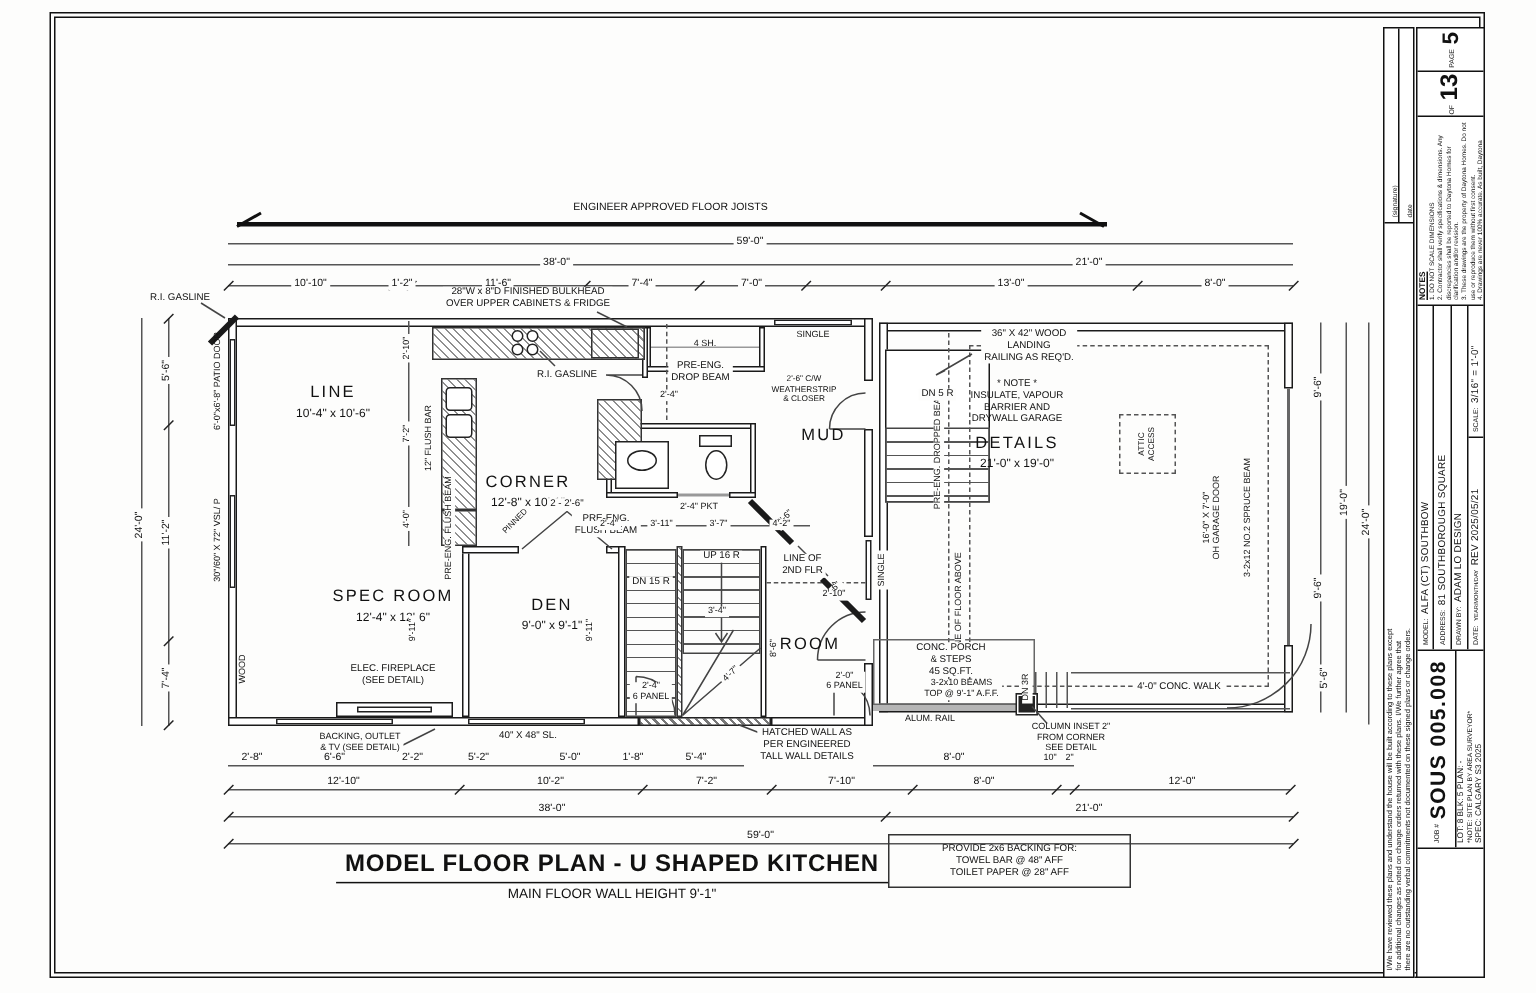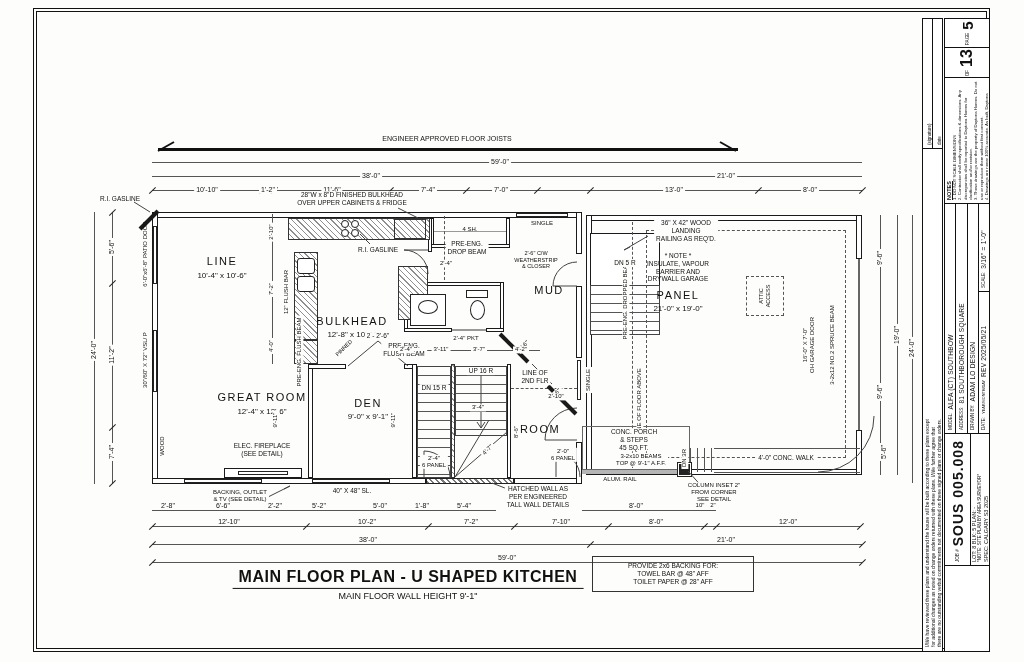--- a/index.html
+++ b/index.html
@@ -204,29 +204,29 @@
       <path d="M500 334 L528 362"></path>
       <path d="M548 386 L576 414"></path>
     </g>
     <g stroke="#111" stroke-width="2">
       <path d="M158 151 L174 142 M736 151 L720 142" fill="none"></path>
     </g>
   </svg>
 
   <div class="lbl room" style="left:222px;top:262px">LINE</div>
   <div class="lbl roomdim" style="left:222px;top:276px">10'-4" x 10'-6"</div>
-  <div class="lbl room" style="left:352px;top:322px">BULKHEAD</div>
+  <div class="lbl room" style="left:352px;top:322px">CORNER</div>
   <div class="lbl roomdim" style="left:352px;top:335px">12'-8" x 10'-1"</div>
-  <div class="lbl room" style="left:262px;top:398px">GREAT ROOM</div>
+  <div class="lbl room" style="left:262px;top:398px">SPEC ROOM</div>
   <div class="lbl roomdim" style="left:262px;top:412px">12'-4" x 12'-6"</div>
   <div class="lbl room" style="left:368px;top:404px">DEN</div>
   <div class="lbl roomdim" style="left:368px;top:417px">9'-0" x 9'-1"</div>
   <div class="lbl room" style="left:540px;top:430px">ROOM</div>
   <div class="lbl room" style="left:549px;top:291px">MUD</div>
-  <div class="lbl room" style="left:678px;top:296px">PANEL</div>
+  <div class="lbl room" style="left:678px;top:296px">DETAILS</div>
   <div class="lbl roomdim" style="left:678px;top:309px">21'-0" x 19'-0"</div>
 
   <div class="lbl t65 bg" style="left:352px;top:199px">28"W x 8"D FINISHED BULKHEAD
 OVER UPPER CABINETS &amp; FRIDGE</div>
   <div class="lbl t65" style="left:120px;top:199px">R.I. GASLINE</div>
   <div class="lbl t65 bg" style="left:378px;top:250px">R.I. GASLINE</div>
   <div class="lbl t6" style="left:470px;top:230px">4 SH.</div>
   <div class="lbl t6" style="left:542px;top:224px">SINGLE</div>
   <div class="lbl t6 rot bg" style="left:589px;top:380px">SINGLE</div>
   <div class="lbl t65 bg" style="left:467px;top:248px">PRE-ENG.
@@ -341,21 +341,21 @@
   <div class="lbl t7 bg" style="left:368px;top:540px">38'-0"</div>
   <div class="lbl t7 bg" style="left:726px;top:540px">21'-0"</div>
   <div class="tk" style="left:148px;top:544px"></div>
   <div class="tk" style="left:586px;top:544px"></div>
   <div class="tk" style="left:858px;top:544px"></div>
   <div class="dln" style="left:152px;top:562px;width:710px;height:1px"></div>
   <div class="lbl t7 bg" style="left:507px;top:558px">59'-0"</div>
   <div class="tk" style="left:148px;top:562px"></div>
   <div class="tk" style="left:858px;top:562px"></div>
 
-  <div class="lbl ttl" style="left:408px;top:578px">MAIN FLOOR PLAN - U SHAPED KITCHEN</div>
+  <div class="lbl ttl" style="left:408px;top:578px">MODEL FLOOR PLAN - U SHAPED KITCHEN</div>
   <div class="lbl sub" style="left:408px;top:596px">MAIN FLOOR WALL HEIGHT 9'-1"</div>
   <div class="thinframe" style="left:592px;top:556px;width:162px;height:36px;border-color:#333"></div>
   <div class="lbl t65" style="left:673px;top:574px">PROVIDE 2x6 BACKING FOR:
 TOWEL BAR @ 48" AFF
 TOILET PAPER @ 28" AFF</div>
 
   <div class="tb" style="left:922px;top:652px;width:634px;height:21px">
     <div style="flex:1;padding:1px 4px;display:flex;flex-direction:column;justify-content:space-around;overflow:hidden">
       <span style="font-size:5px;white-space:nowrap">I/We have reviewed these plans and understand the house will be built according to these plans except</span>
       <span style="font-size:5px;white-space:nowrap">for additional changes as noted on change orders returned with these plans. I/We further agree that</span>

